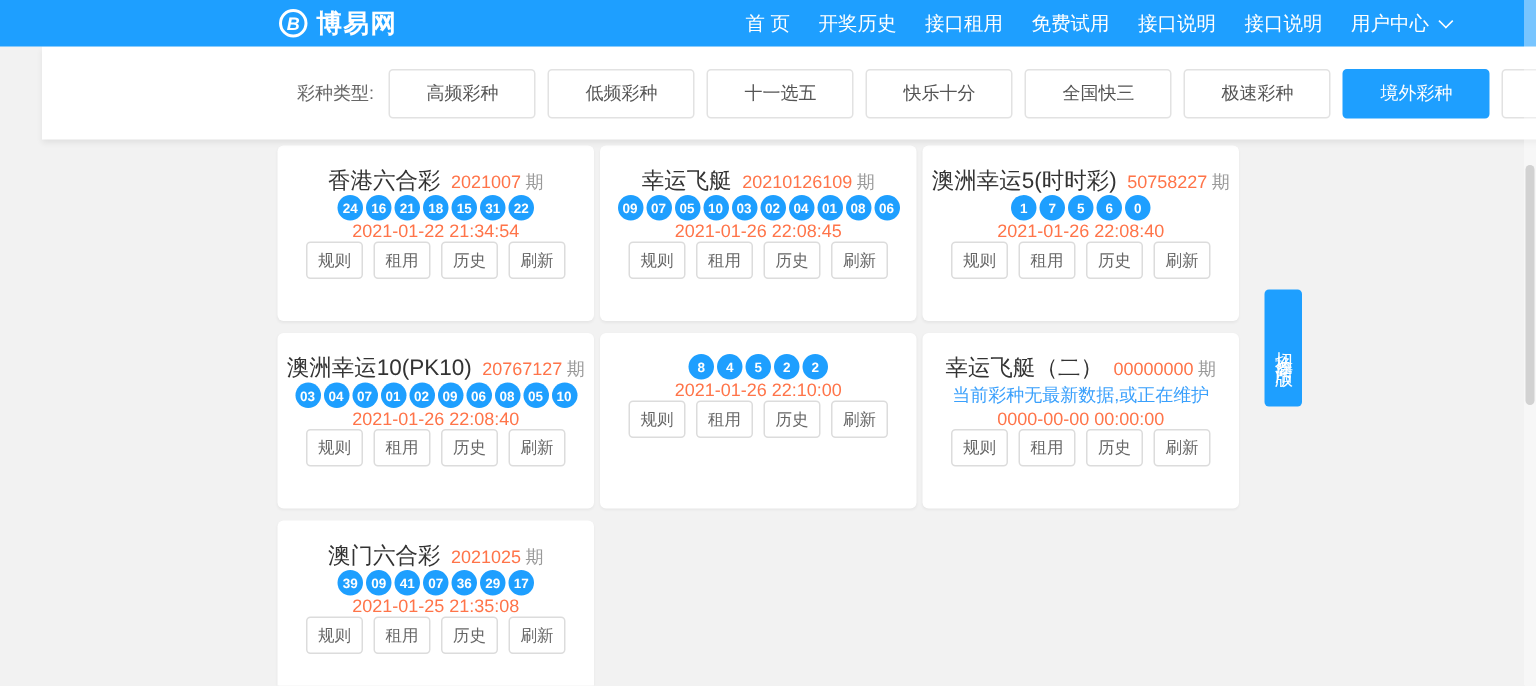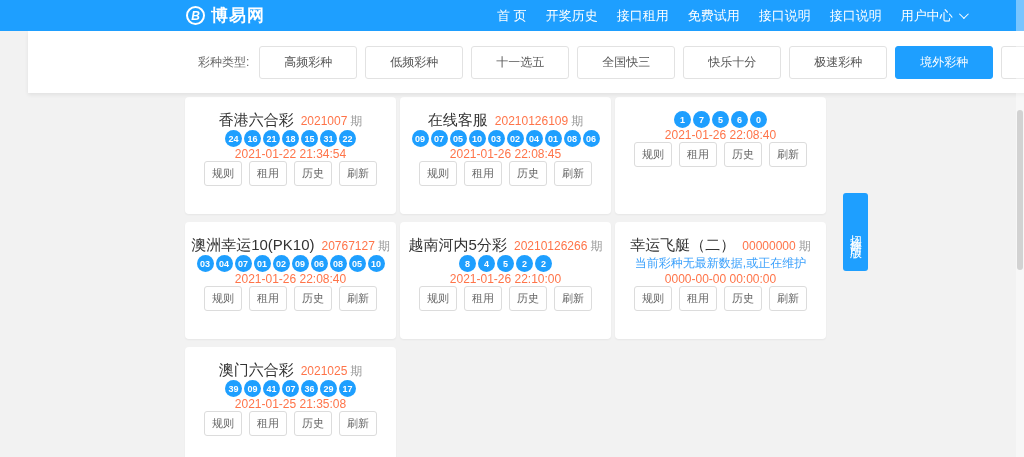--- a/index.html
+++ b/index.html
@@ -93,22 +93,22 @@
     </nav>
 </div>
 
 <div class="filter-bar">
   <div class="filter-inner">
     <span class="filter-label">彩种类型:</span>
     <div class="filter-tabs">
         <button class="filter-tab">高频彩种</button>
         <button class="filter-tab">低频彩种</button>
         <button class="filter-tab">十一选五</button>
+        <button class="filter-tab">快乐十分</button>
         <button class="filter-tab">全国快三</button>
-        <button class="filter-tab">快乐十分</button>
         <button class="filter-tab">极速彩种</button>
         <button class="filter-tab active">境外彩种</button>
         <button class="filter-tab">计算型彩种</button>
         <button class="filter-tab">其他彩种</button>
       </div>
     <div class="search-box">
       <input class="search-input" type="text" placeholder="在此输入彩种名称搜索" style="">
 
     </div>
   </div>
@@ -147,21 +147,21 @@
     <div class="card-actions">
           <button class="action-btn">规则</button>
           <button class="action-btn">租用</button>
           <button class="action-btn">历史</button>
           <button class="action-btn">刷新</button>
         </div>
   </div>
 
   <div class="card">
     <div class="card-title-row">
-      <span class="card-title">在线客服</span><span class="card-issue">20210126109</span><span class="card-issue-suffix">期</span>
+      <span class="card-title">幸运飞艇</span><span class="card-issue">20210126109</span><span class="card-issue-suffix">期</span>
     </div>
     <div class="balls">
           <span class="ball">09</span>
           <span class="ball">07</span>
           <span class="ball">05</span>
           <span class="ball">10</span>
           <span class="ball">03</span>
           <span class="ball">02</span>
           <span class="ball">04</span>
           <span class="ball">01</span>
@@ -172,20 +172,23 @@
     <div class="card-time">2021-01-26 22:08:45</div>
     <div class="card-actions">
           <button class="action-btn">规则</button>
           <button class="action-btn">租用</button>
           <button class="action-btn">历史</button>
           <button class="action-btn">刷新</button>
         </div>
   </div>
 
   <div class="card">
+    <div class="card-title-row">
+      <span class="card-title">澳洲幸运5(时时彩)</span><span class="card-issue">50758227</span><span class="card-issue-suffix">期</span>
+    </div>
     <div class="balls">
           <span class="ball">1</span>
           <span class="ball">7</span>
           <span class="ball">5</span>
           <span class="ball">6</span>
           <span class="ball">0</span>
         </div>
 
     <div class="card-time">2021-01-26 22:08:40</div>
     <div class="card-actions">
@@ -216,23 +219,20 @@
     <div class="card-time">2021-01-26 22:08:40</div>
     <div class="card-actions">
           <button class="action-btn">规则</button>
           <button class="action-btn">租用</button>
           <button class="action-btn">历史</button>
           <button class="action-btn">刷新</button>
         </div>
   </div>
 
   <div class="card">
-    <div class="card-title-row">
-      <span class="card-title">越南河内5分彩</span><span class="card-issue">20210126266</span><span class="card-issue-suffix">期</span>
-    </div>
     <div class="balls">
           <span class="ball">8</span>
           <span class="ball">4</span>
           <span class="ball">5</span>
           <span class="ball">2</span>
           <span class="ball">2</span>
         </div>
 
     <div class="card-time">2021-01-26 22:10:00</div>
     <div class="card-actions">

